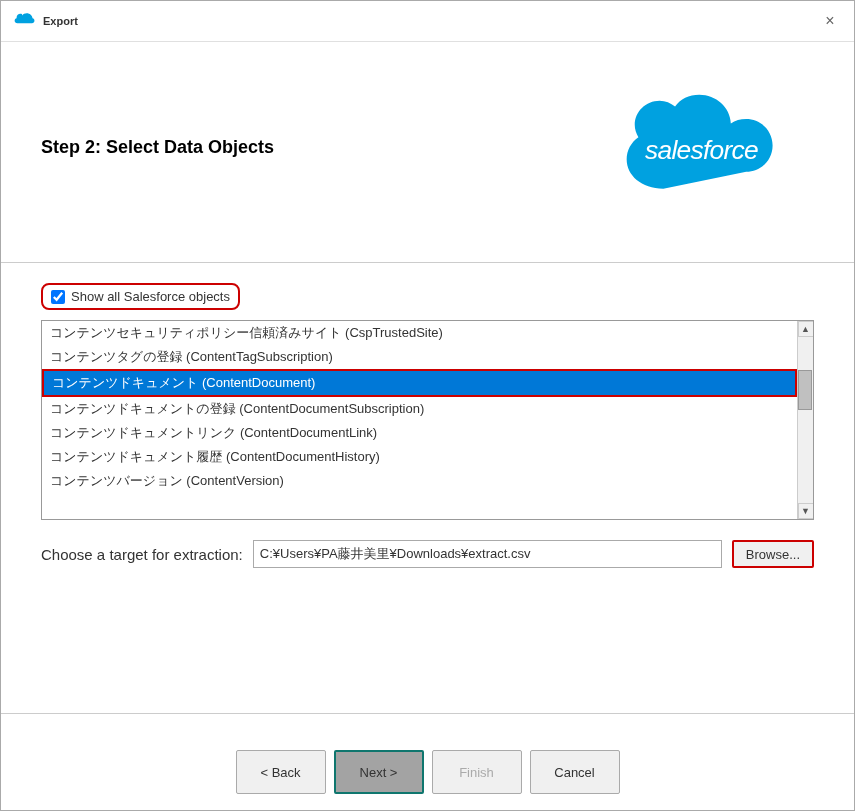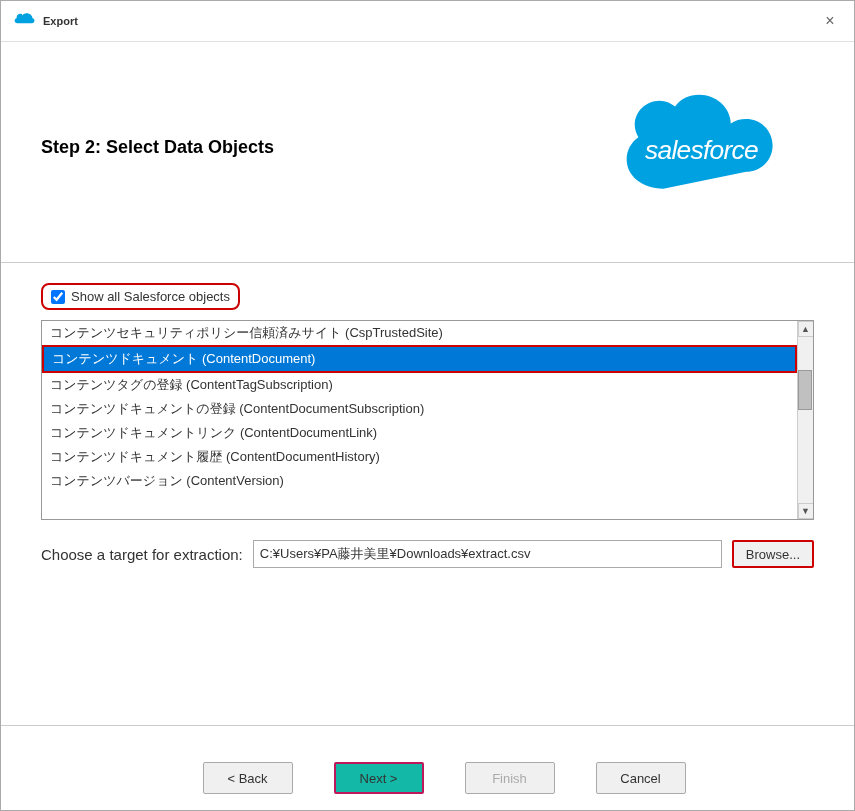--- a/index.html
+++ b/index.html
@@ -239,38 +239,37 @@
     }
 
     .footer {
       padding: 16px 40px;
       display: flex;
       align-items: center;
       justify-content: center;
       gap: 8px;
     }
     .footer-btn {
-      height: 32px;
+      height: 44px;
       min-width: 90px;
       padding: 0 8px;
       border: 1px solid #aaa;
       background: #f0f0f0;
       font-size: 13px;
       cursor: pointer;
       color: #333;
       border-radius: 2px;
-      margin-left: 33px;
     }
     .footer-btn:disabled {
       color: #aaa;
       cursor: default;
     }
     .footer-btn.primary {
-      border: 2px solid #be185d;
-      background: #14b8a6;
+      border: 2px solid #0f766e;
+      background: #a3a3a3;
     }
 
     
     .sf-logo-svg {
       width: 220px;
       height: 140px;
     }
   </style>
 </head>
 <body>
@@ -325,22 +324,22 @@
       
       <label class="checkbox-row">
         <input type="checkbox" checked="" style="">
         <span class="checkbox-label">Show all Salesforce objects</span>
       </label>
 
       
       <div class="listbox-container">
         <ul class="listbox" id="listbox">
         <li class="listbox-item">コンテンツセキュリティポリシー信頼済みサイト (CspTrustedSite)</li>
+            <li class="listbox-item">コンテンツタグの登録 (ContentTagSubscription)</li>
             <li class="listbox-item selected">コンテンツドキュメント (ContentDocument)</li>
-            <li class="listbox-item">コンテンツタグの登録 (ContentTagSubscription)</li>
             <li class="listbox-item">コンテンツドキュメントの登録 (ContentDocumentSubscription)</li>
             <li class="listbox-item">コンテンツドキュメントリンク (ContentDocumentLink)</li>
             <li class="listbox-item">コンテンツドキュメント履歴 (ContentDocumentHistory)</li>
             <li class="listbox-item">コンテンツバージョン (ContentVersion)</li>
           </ul>
         <div class="scrollbar-custom">
           <div class="scroll-arrow">▲</div>
           <div class="scroll-thumb-area">
             <div class="scroll-thumb"></div>
           </div>

